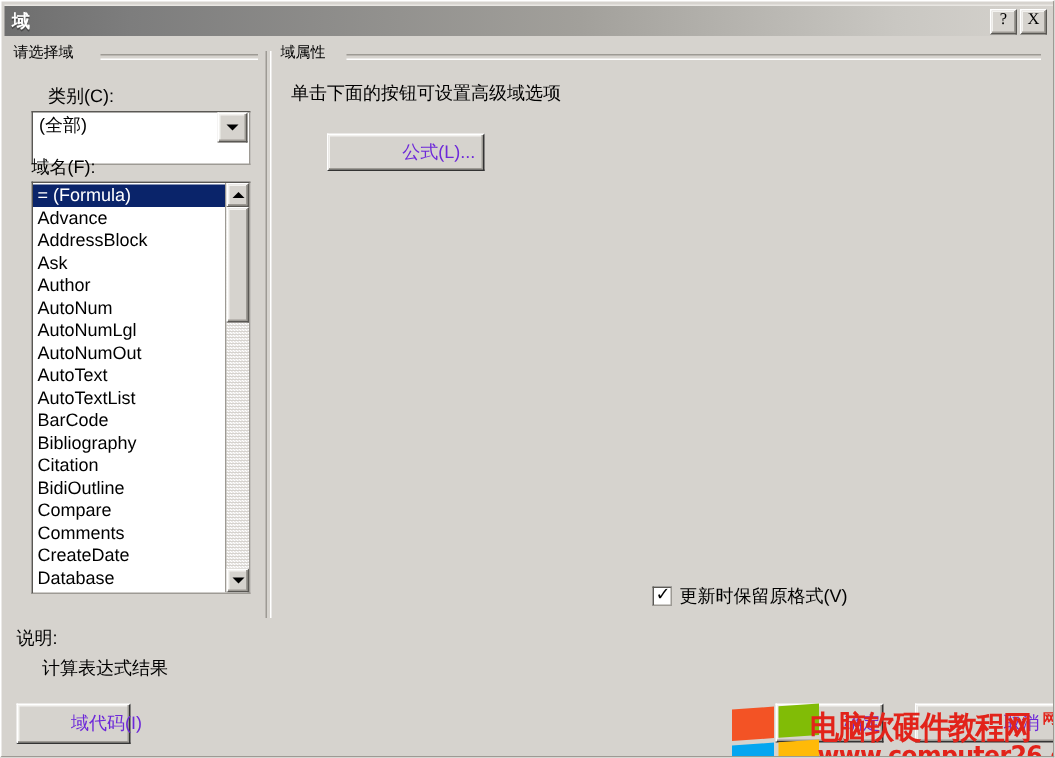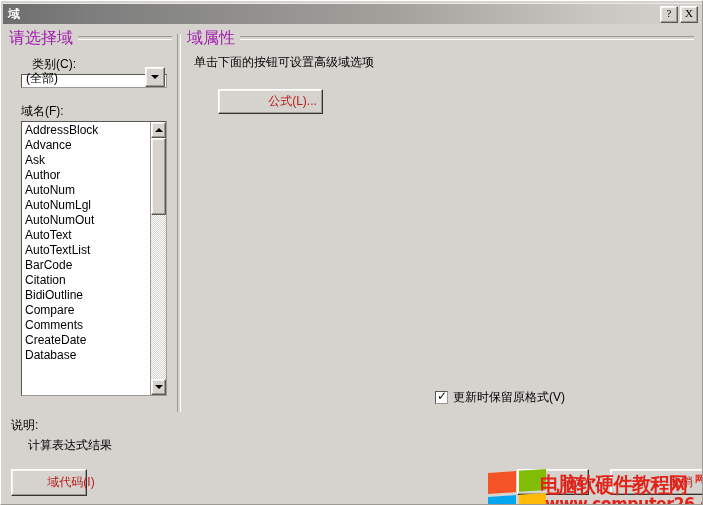--- a/index.html
+++ b/index.html
@@ -61,22 +61,22 @@
     line-height: 13px;
     text-align: center;
     color: #000;
     font-family: "Liberation Serif", serif;
     cursor: default;
   }
 
   
   .group-label {
     position: absolute;
-    font-size: 16px;
-    color: #a21caf;
+    font-size: 10px;
+    color: #000000;
     background: #d6d3ce;
     padding-right: 5px;
     z-index: 3;
   }
   .group-rule {
     position: absolute;
     height: 2px;
     border-top: 1px solid #9d9a94;
     border-bottom: 1px solid #ffffff;
     z-index: 1;
@@ -94,28 +94,28 @@
     position: absolute;
     font-size: 12px;
     color: #000;
     white-space: nowrap;
   }
 
   
   #category-combo {
     position: absolute;
     left: 20px; top: 73px;
-    width: 146px; height: 14px;
+    width: 146px; height: 36px;
     background: #ffffff;
     border: 1px solid #9d9a94;
     border-top-color: #5a5854;
     border-left-color: #5a5854;
     box-sizing: border-box;
     display: flex;
-    align-items: flex-end;
+    align-items: flex-start;
     cursor: default;
   }
   #category-combo .combo-value {
     flex: 1;
     padding-left: 4px;
     font-size: 12px;
     color: #000;
     white-space: nowrap;
     overflow: hidden;
   }
@@ -222,21 +222,21 @@
   
   .btn {
     position: absolute;
     background: #d6d3ce;
     border: 1px solid #ffffff;
     border-right-color: #333333;
     border-bottom-color: #333333;
     box-shadow: inset -1px -1px 0 #9d9a94, inset 1px 1px 0 #f3f2ef;
     box-sizing: border-box;
     font-size: 12px;
-    color: #b91c1c;
+    color: #6d28d9;
     display: flex;
     align-items: center;
     justify-content: center;
     white-space: nowrap;
     cursor: default;
     font-family: "Liberation Sans", "DejaVu Sans", sans-serif;
     padding-left: 44px;
   }
 
   
@@ -346,30 +346,32 @@
     <span class="combo-value">(全部)</span>
     <span class="combo-arrow-btn">
       <span class="tri-down"></span>
     </span>
   </div>
 
   <div class="field-label" style="left:20px; top:102px;">域名(F):</div>
 
   <div id="fieldname-listbox">
     <div id="fieldname-list">
+        <div class="list-item selected">= (Formula)</div>
+        <div class="list-item">Advance</div>
         <div class="list-item">AddressBlock</div>
-        <div class="list-item">Advance</div>
         <div class="list-item">Ask</div>
         <div class="list-item">Author</div>
         <div class="list-item">AutoNum</div>
         <div class="list-item">AutoNumLgl</div>
         <div class="list-item">AutoNumOut</div>
         <div class="list-item">AutoText</div>
         <div class="list-item">AutoTextList</div>
         <div class="list-item">BarCode</div>
+        <div class="list-item">Bibliography</div>
         <div class="list-item">Citation</div>
         <div class="list-item">BidiOutline</div>
         <div class="list-item">Compare</div>
         <div class="list-item">Comments</div>
         <div class="list-item">CreateDate</div>
         <div class="list-item">Database</div>
       </div>
     <div class="vscroll">
       <div class="scroll-btn">
         <span class="tri-up"></span>

